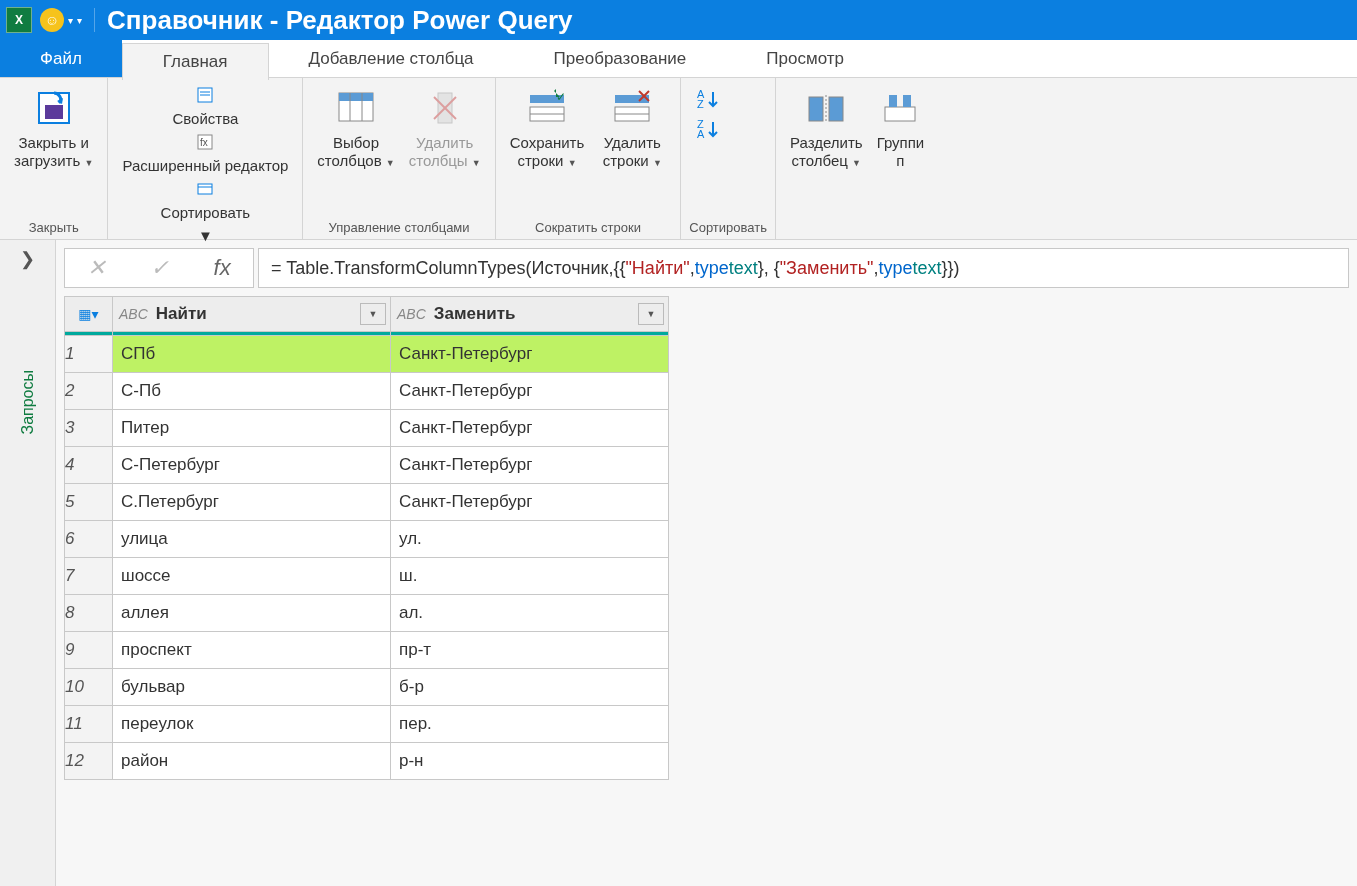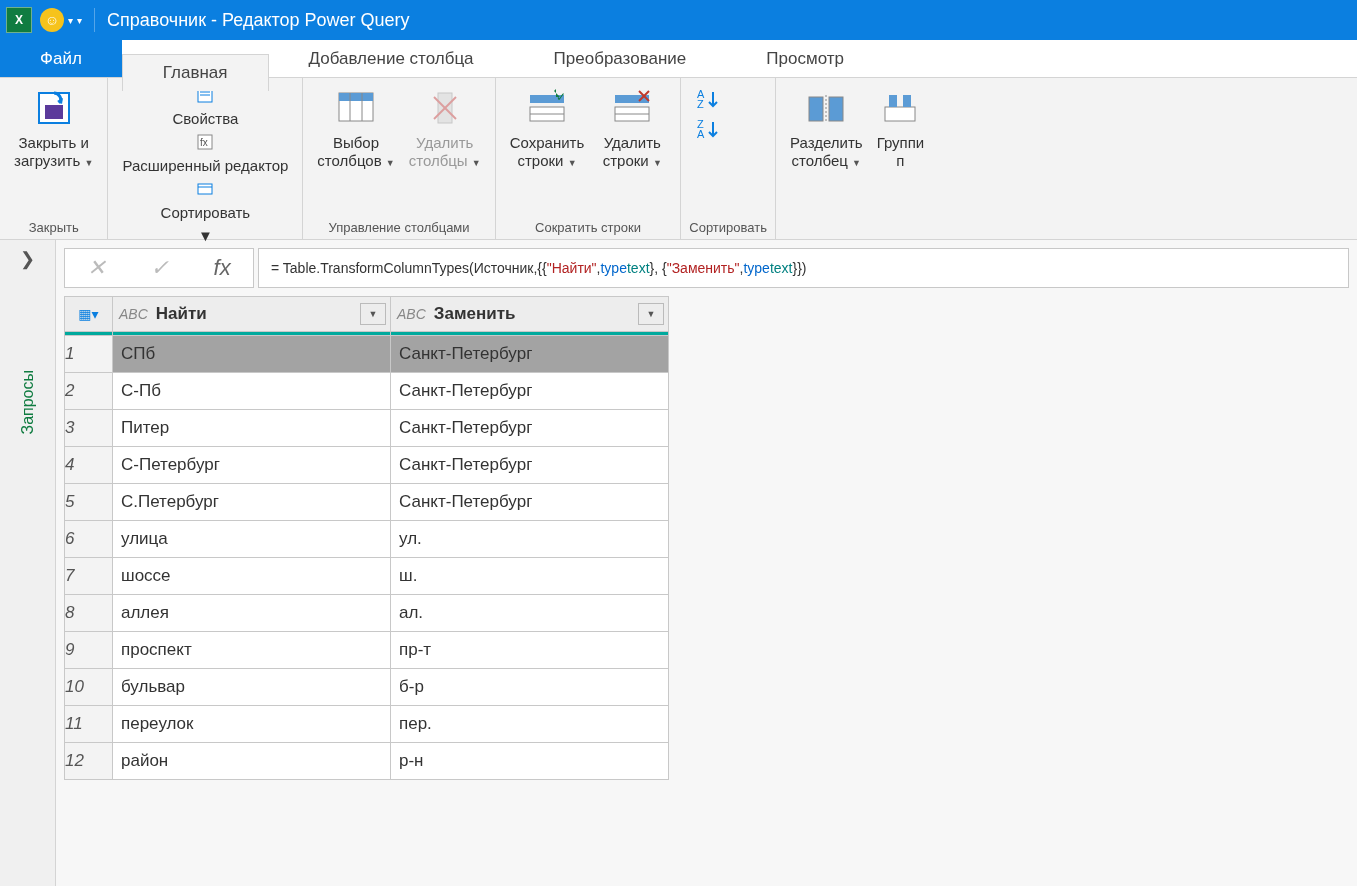--- a/index.html
+++ b/index.html
@@ -4,27 +4,27 @@
 <style>
 * { margin:0; padding:0; box-sizing:border-box; font-family:"Segoe UI",Arial,sans-serif; }
 body { background:#fff; overflow:hidden; width:1357px; height:886px; }
 
 
 .titlebar { background:#0b7fe0; height:40px; display:flex; align-items:center; padding:0 6px; color:#fff; }
 .titlebar .excel-icon { width:26px; height:26px; background:#107c41; display:flex; align-items:center; justify-content:center; font-weight:bold; font-size:12px; color:#fff; border:1px solid rgba(255,255,255,.4); }
 .titlebar .smiley { width:24px; height:24px; border-radius:50%; background:#f6c31c; display:flex; align-items:center; justify-content:center; margin-left:8px; font-size:14px; }
 .titlebar .dd { margin-left:4px; font-size:10px; color:#fff; cursor:pointer; }
 .titlebar .divider { width:1px; height:24px; background:rgba(255,255,255,.3); margin:0 12px; }
-.titlebar .title { font-size:18px; font-weight:400; }
+.titlebar .title { font-size:26px; font-weight:700; }
 
 
 .tabs { display:flex; height:38px; background:#fff; border-bottom:1px solid #d4d4d4; }
 .tab { padding:0 40px; display:flex; align-items:center; font-size:17px; color:#444; cursor:pointer; }
 .tab.file { background:#0b7fe0; color:#fff; }
-.tab.active { background:#f3f3f3; border-top:1px solid #d4d4d4; border-left:1px solid #d4d4d4; border-right:1px solid #d4d4d4; position:relative; top:14px;text-align:center; }
+.tab.active { background:#f3f3f3; border-top:1px solid #d4d4d4; border-left:1px solid #d4d4d4; border-right:1px solid #d4d4d4; position:relative; top:3px;text-align:center; }
 
 
 .ribbon { background:#f3f3f3; border-bottom:1px solid #d4d4d4; height:162px; display:flex; }
 .ribbon-group { border-right:1px solid #d4d4d4; display:flex; flex-direction:column; padding:4px 8px 2px 8px; }
 .ribbon-group .content { flex:1; display:flex; align-items:flex-start; gap:2px; }
 .ribbon-group .label { text-align:center; font-size:13px; color:#555; padding:2px 0; }
 .big-btn { display:flex; flex-direction:column; align-items:center; justify-content:flex-start; padding:4px 6px; cursor:pointer; min-width:80px; }
 .big-btn .ico { width:44px; height:44px; margin-bottom:4px; display:flex; align-items:center; justify-content:center; }
 .big-btn .txt { text-align:center; font-size:15px; color:#333; line-height:1.2; }
 .big-btn.disabled .txt { color:#999; }
@@ -39,21 +39,21 @@
 .sidebar { width:56px; background:#f0f0f0; border-right:1px solid #d4d4d4; display:flex; flex-direction:column; align-items:center; padding-top:8px; }
 .sidebar .chev { font-size:18px; color:#555; cursor:pointer; }
 .sidebar .vtext { writing-mode:vertical-rl; transform:rotate(180deg); color:#107c41; font-size:16px; margin-top:100px; }
 .main { flex:1; display:flex; flex-direction:column; }
 
 
 .formula-row { display:flex; align-items:center; padding:8px 8px 4px 8px; gap:4px; }
 .fb-box { border:1px solid #c8c8c8; background:#fff; height:40px; display:flex; align-items:center; }
 .fb-actions { width:190px; justify-content:space-around; font-size:22px; color:#aaa; }
 .fb-actions span { cursor:pointer; padding:0 8px; font-style:italic; }
-.fb-formula { flex:1; font-family:Consolas,monospace; font-size:14px; color:#333; padding:0 12px; }
+.fb-formula { flex:1; font-family:Consolas,monospace; font-size:18px; color:#333; padding:0 12px; }
 .tok-red { color:#b22222; }
 .tok-blue { color:#0066cc; }
 .tok-teal { color:#008080; }
 
 
 .grid-wrap { padding:4px 8px; }
 table.grid { border-collapse:collapse; background:#fff; }
 table.grid th, table.grid td { border:1px solid #c8c8c8; font-size:17px; text-align:left; }
 table.grid th { background:#ededed; font-weight:normal; color:#333; padding:0; }
 .th-inner { display:flex; align-items:center; height:34px; }
@@ -62,21 +62,21 @@
 .colhead { position:relative; }
 .colhead .type { padding:0 6px; color:#888; font-size:14px; font-style:italic; }
 .colhead .name { font-weight:bold; color:#333; padding:0 2px; flex:1; }
 .colhead .filter { width:26px; height:22px; border:1px solid #bbb; margin-right:4px; display:flex; align-items:center; justify-content:center; font-size:9px; color:#555; cursor:pointer; }
 .col1 { width:278px; }
 .col2 { width:278px; }
 tr.header-accent td { height:4px; background:#00a99d; padding:0; border-top:none; }
 td.rownum { text-align:center; background:#f3f3f3; color:#555; font-style:italic; width:48px; }
 td.cell { padding:6px 8px; color:#333; }
 tr.datarow { height:37px; }
-tr.datarow.selected td.cell { background:#a3a3a3;margin-left:48px; }
+tr.datarow.selected td.cell { background:#bef264;margin-left:48px; }
 </style>
 </head>
 <body>
 
 <div class="titlebar">
   <div class="excel-icon">X</div>
   <div class="smiley">☺</div>
   <span class="dd">▾</span>
   <span class="dd">▾</span>
   <div class="divider"></div>

